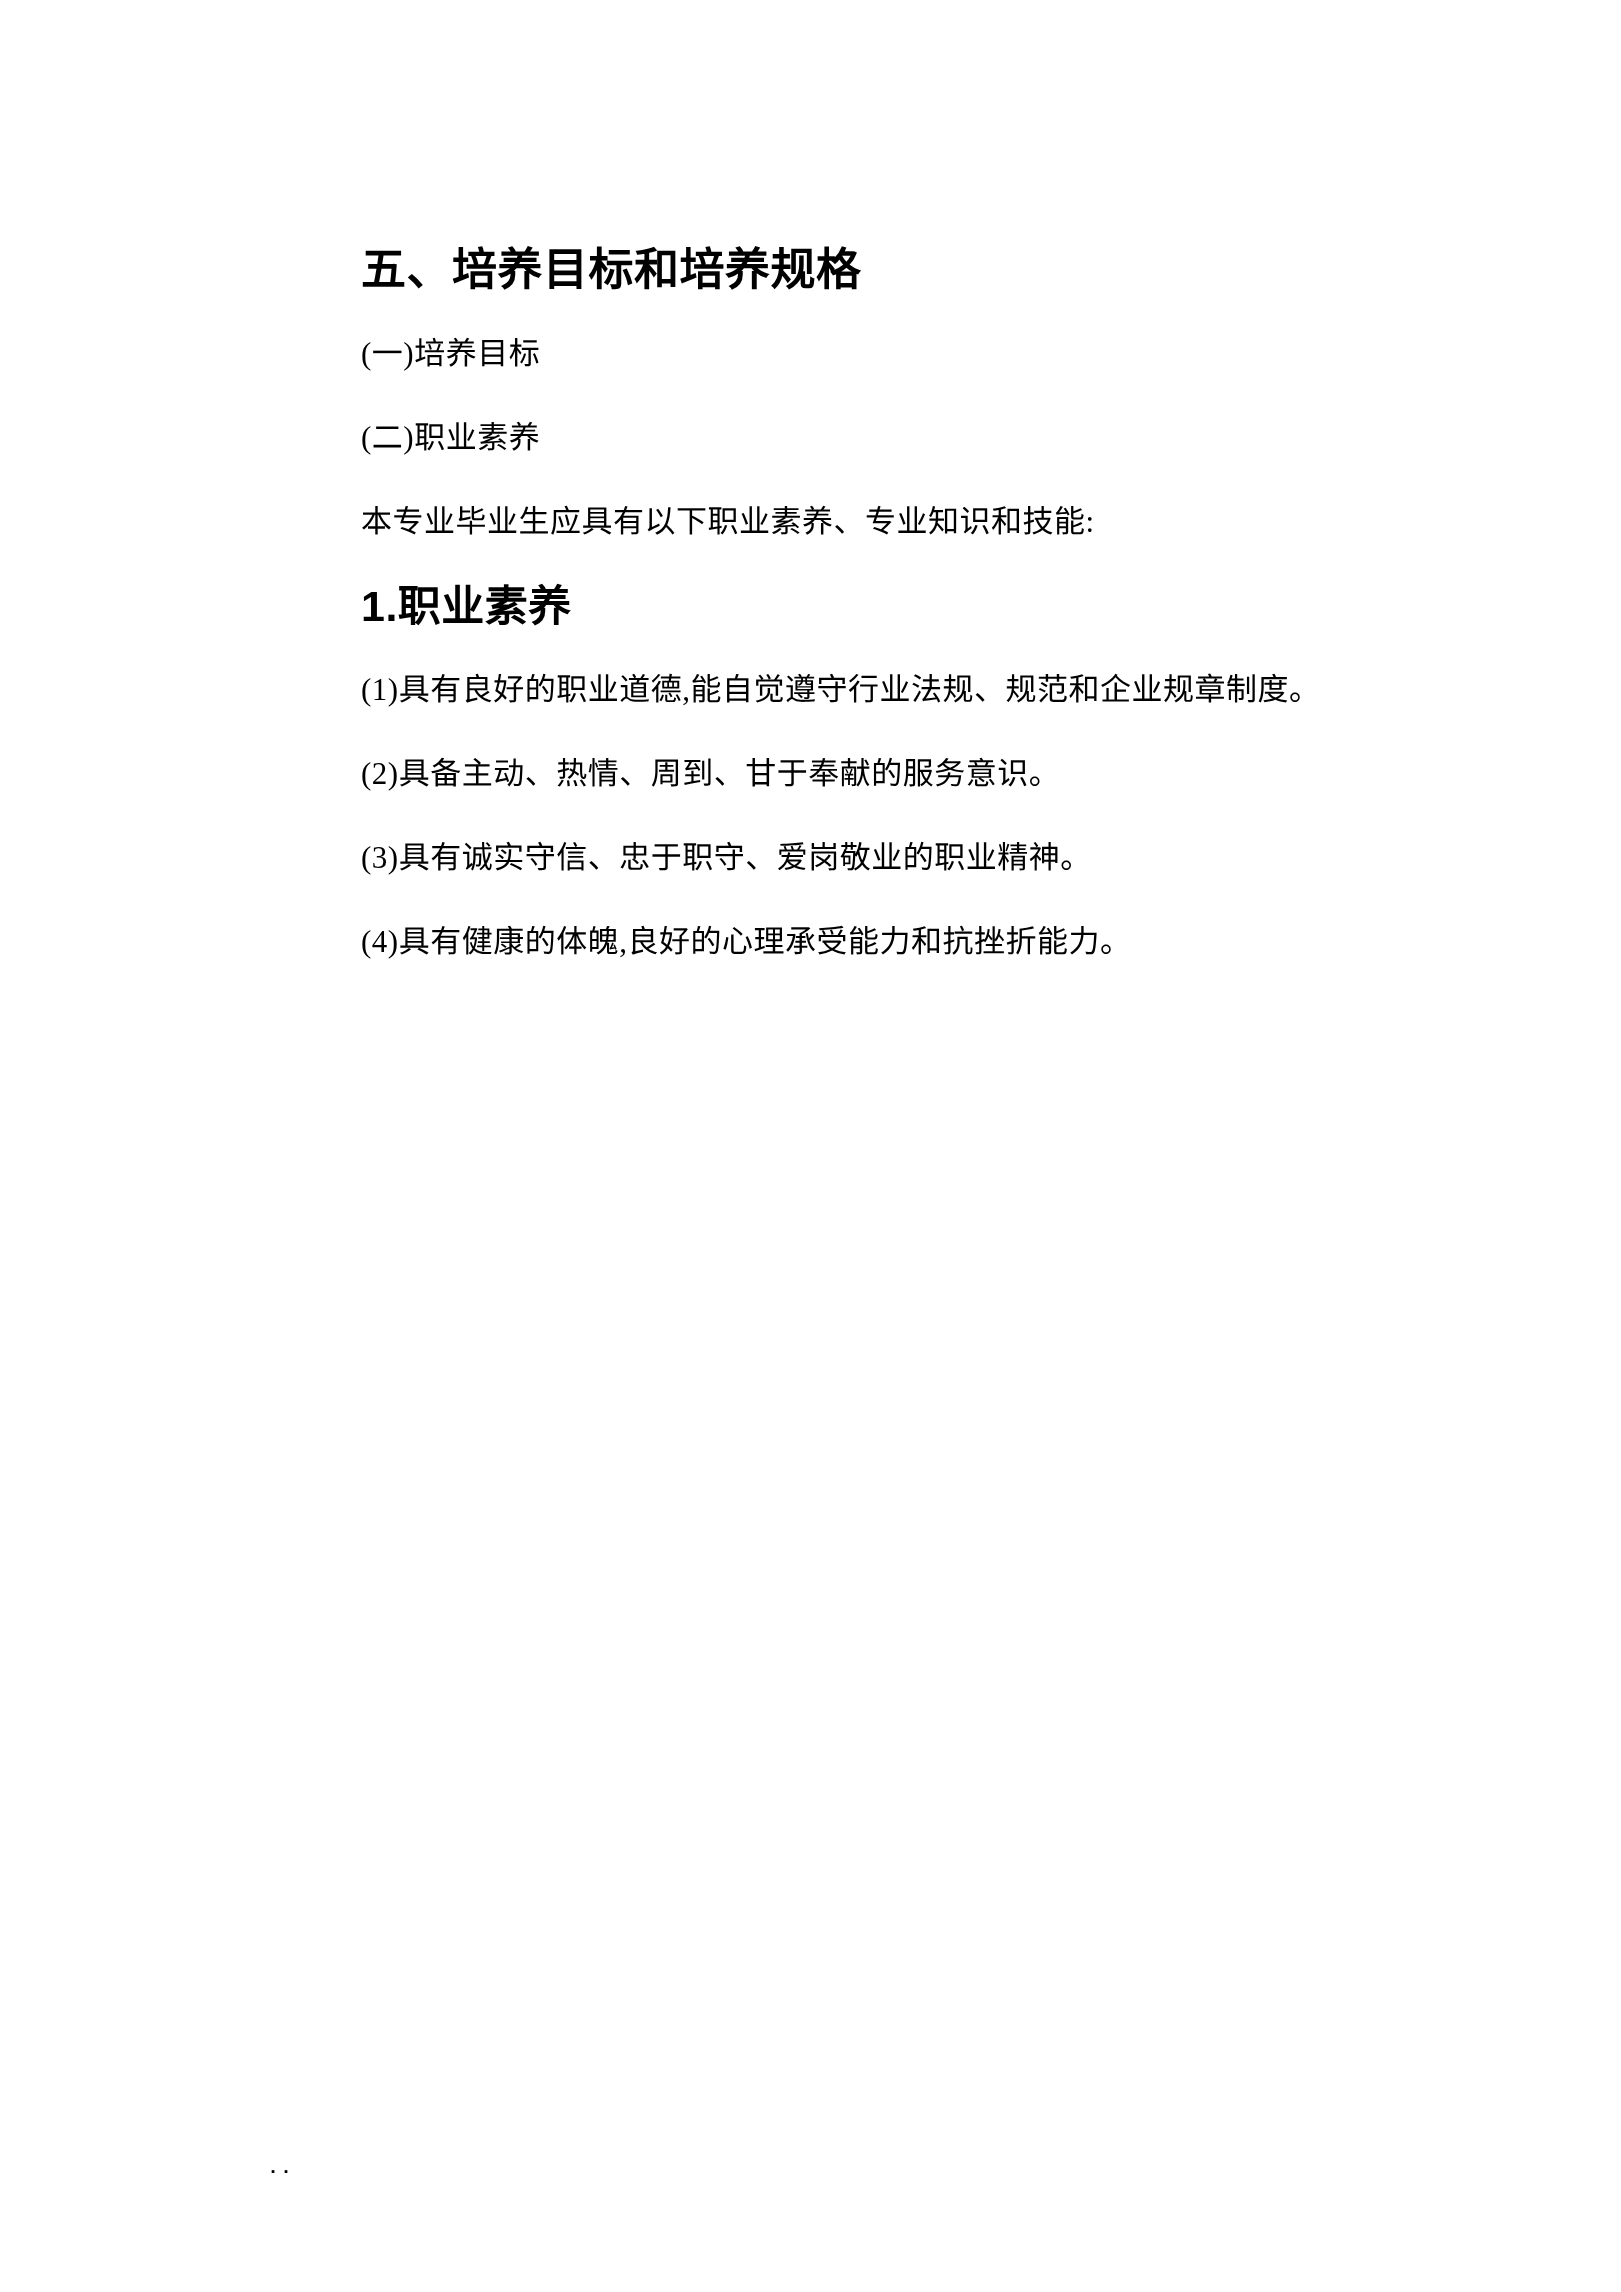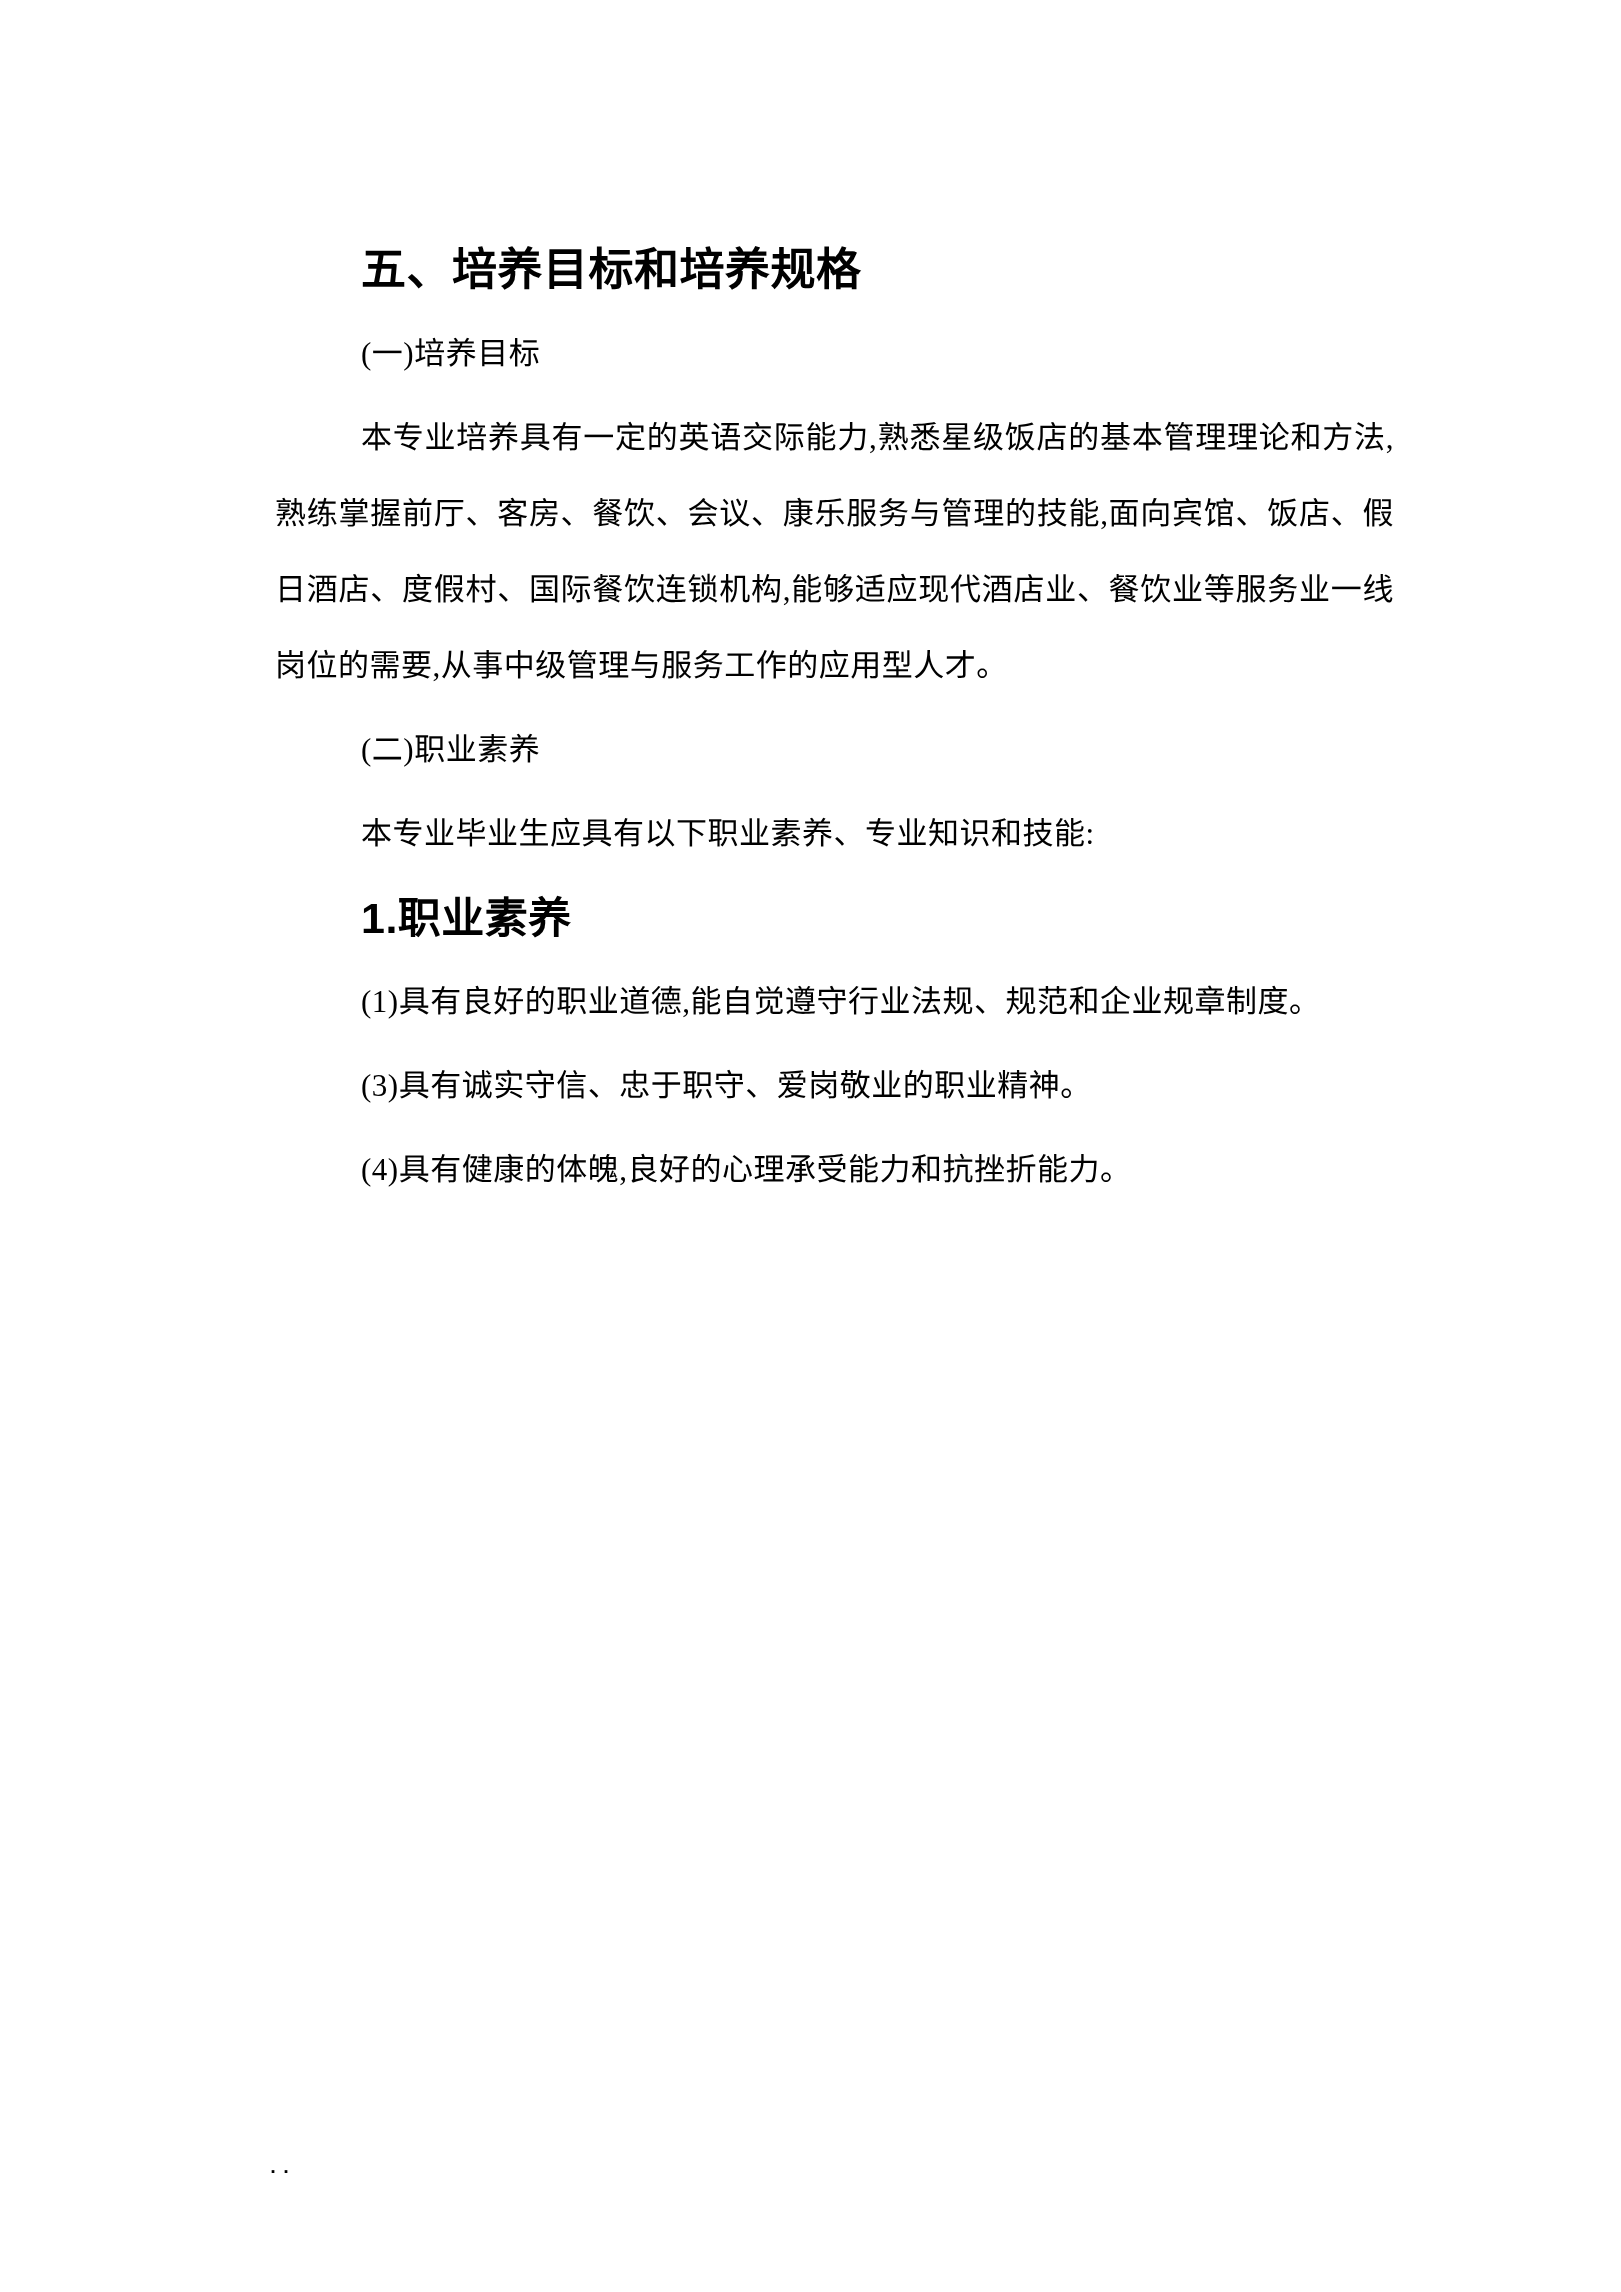--- a/index.html
+++ b/index.html
@@ -54,30 +54,30 @@
 </style>
 </head>
 <body>
 
 <div class="doc-page">
   <div class="block h1">五、培养目标和培养规格</div>
 
   <div class="block sub">(一)培养目标</div>
 
 
-  <div class="block">本专业培养具有一定的英语交际能力,熟悉星级饭店的基本管理理论和方法,熟练掌握前厅、客房、餐饮、会议、康乐服务与管理的技能,面向宾馆、饭店、假日酒店、度假村、国际餐饮连锁机构,能够适应现代酒店业、餐饮业等服务业一线岗位的需要,从事中级管理与服务工作的应用型人才。</div>
 
   <div class="block sub">(二)职业素养</div>
 
   <div class="block">本专业毕业生应具有以下职业素养、专业知识和技能:</div>
 
   <div class="block h2">1.职业素养</div>
 
   <div class="block">(1)具有良好的职业道德,能自觉遵守行业法规、规范和企业规章制度。</div>
 
+  <div class="block">(2)具备主动、热情、周到、甘于奉献的服务意识。</div>
 
   <div class="block">(3)具有诚实守信、忠于职守、爱岗敬业的职业精神。</div>
 
   <div class="block">(4)具有健康的体魄,良好的心理承受能力和抗挫折能力。</div>
 </div>
 
 <div class="footer-mark">..</div>
 
 
 </body></html>

